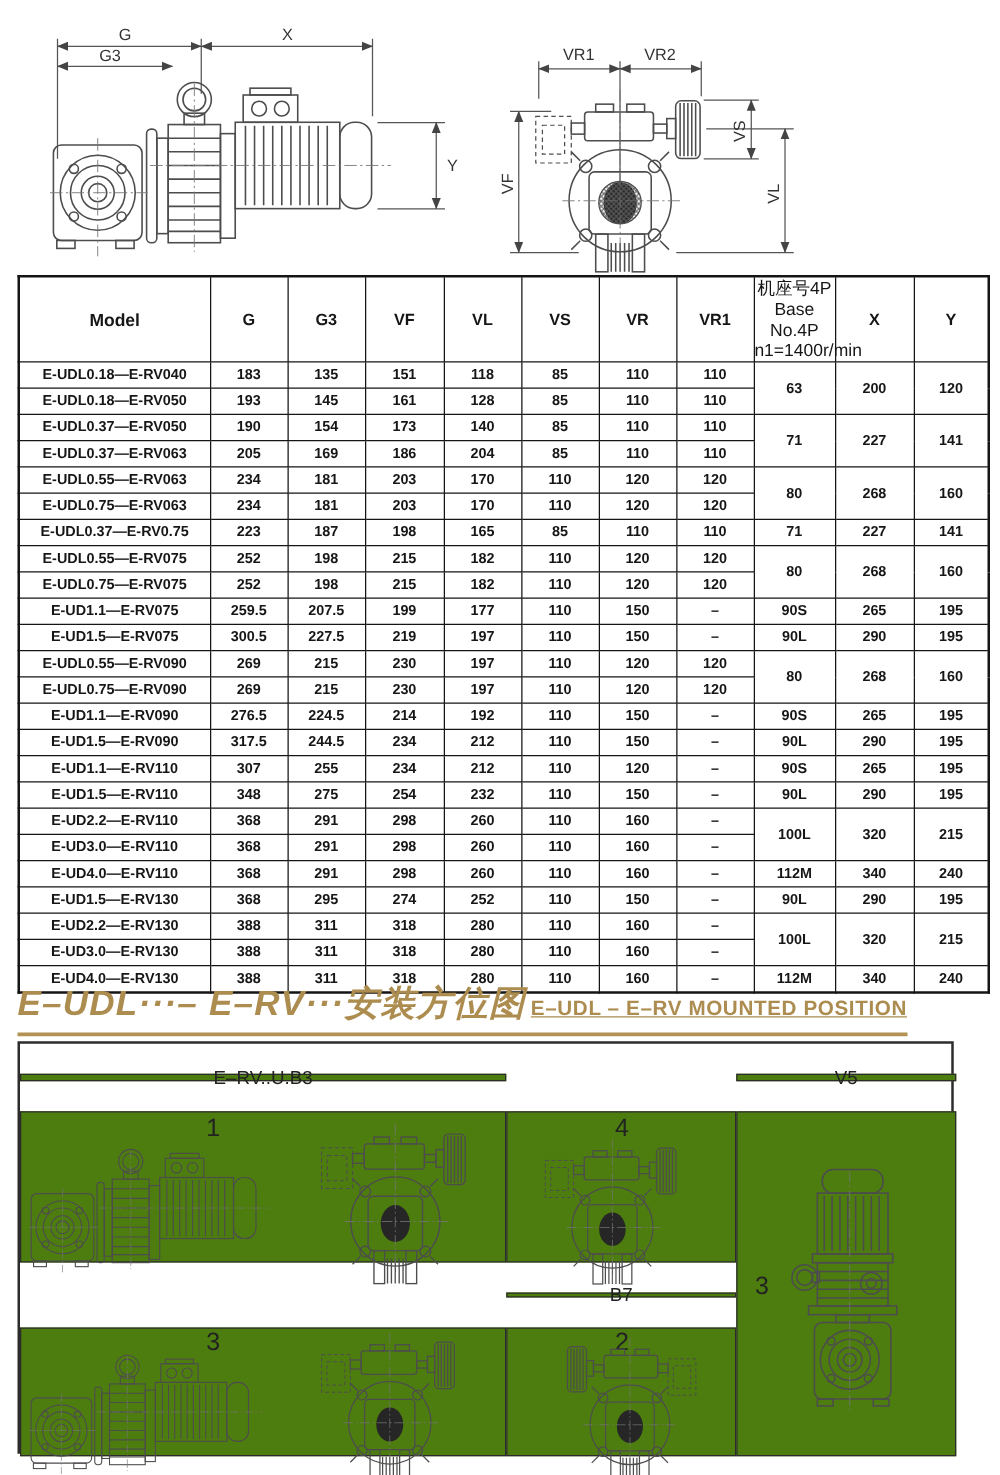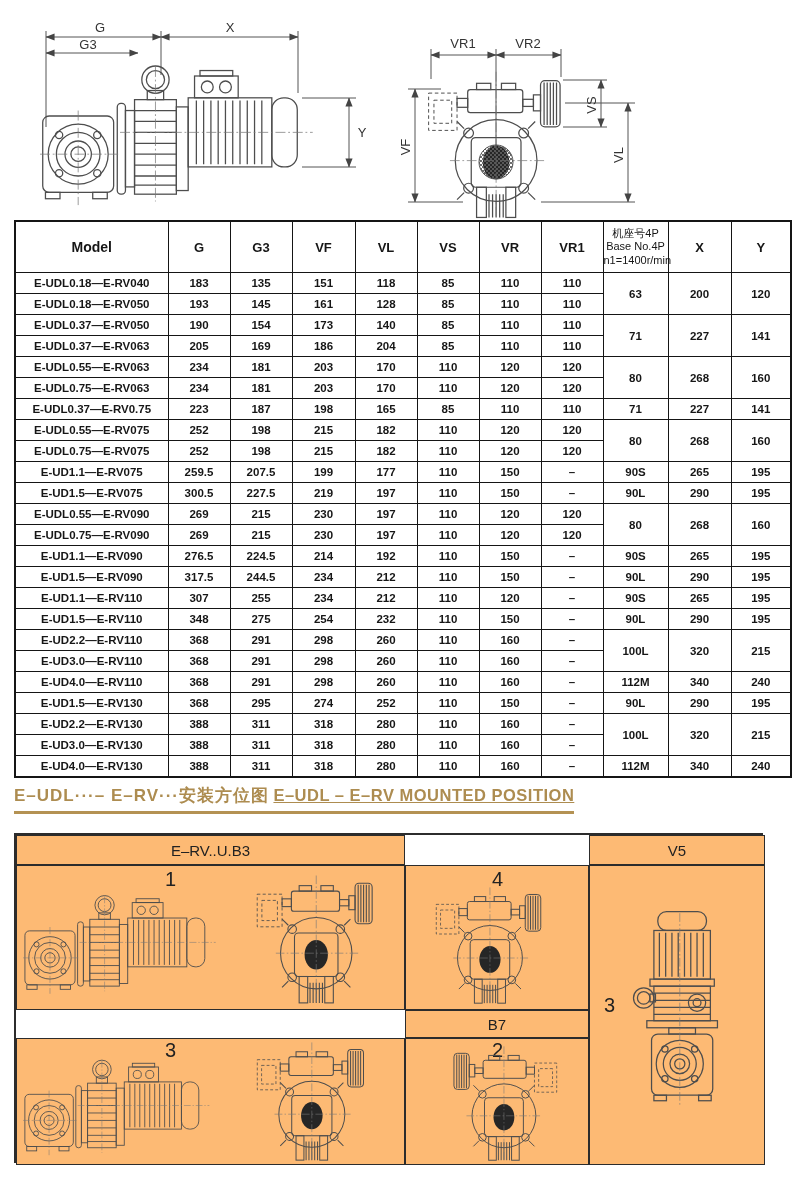--- a/index.html
+++ b/index.html
@@ -10,33 +10,33 @@
   .dlabel{font-size:13px;fill:#333;stroke:none;font-family:"Liberation Sans","DejaVu Sans",sans-serif;}
 
   
   .dim-table{position:absolute;left:14px;top:220px;width:776px;border-collapse:collapse;
              table-layout:fixed;border:2px solid #151515;}
   .dim-table th,.dim-table td{border:1px solid #151515;text-align:center;vertical-align:middle;
              padding:0;font-weight:bold;color:#161616;}
   .dim-table thead th{height:50px;font-size:13px;}
   .dim-table thead th.col-model{font-size:14px;}
   .dim-table tbody td{height:20px;font-size:11.5px;letter-spacing:0;}
-  .base-hdr div{font-size:11px;font-weight:normal;line-height:1.2;}
+  .base-hdr div{font-size:14px;font-weight:normal;line-height:1.2;}
 
   
   .sec-heading{position:absolute;left:14px;top:784px;color:#ad8c50;white-space:nowrap;}
   .sec-heading .inner{display:inline-block;border-bottom:3px solid #b49253;padding-bottom:4px;}
-  .sec-heading .cn{font-size:17px;font-weight:bold;letter-spacing:1px;}
+  .sec-heading .cn{font-size:28px;font-weight:bold;letter-spacing:1px;font-style:italic;}
   .sec-heading .en{font-size:16.5px;font-weight:bold;letter-spacing:.5px;text-decoration:underline;}
 
   
   .pos-grid{position:absolute;left:14px;top:833px;width:749px;height:330px;display:grid;
             grid-template-columns:389px 184px 176px;grid-template-rows:30px 145px 28px 127px;
             border:2px solid #2c2c2c;box-sizing:border-box;}
-  .pg-cell{border:1px solid #2c2c2c;position:relative;box-sizing:border-box;background:#fdba74;}
+  .pg-cell{border:1px solid #2c2c2c;position:relative;box-sizing:border-box;background:#4d7c0f;margin-top:24px;}
   .pg-h{display:flex;align-items:center;justify-content:center;font-size:15px;color:#222;}
   .pg-num{position:absolute;font-size:20px;color:#222;}
   .pg-cell svg{position:absolute;}
 </style>
 </head>
 <body>
 
 <div class="page">
 
   <svg width="0" height="0" style="position:absolute" aria-hidden="true">

